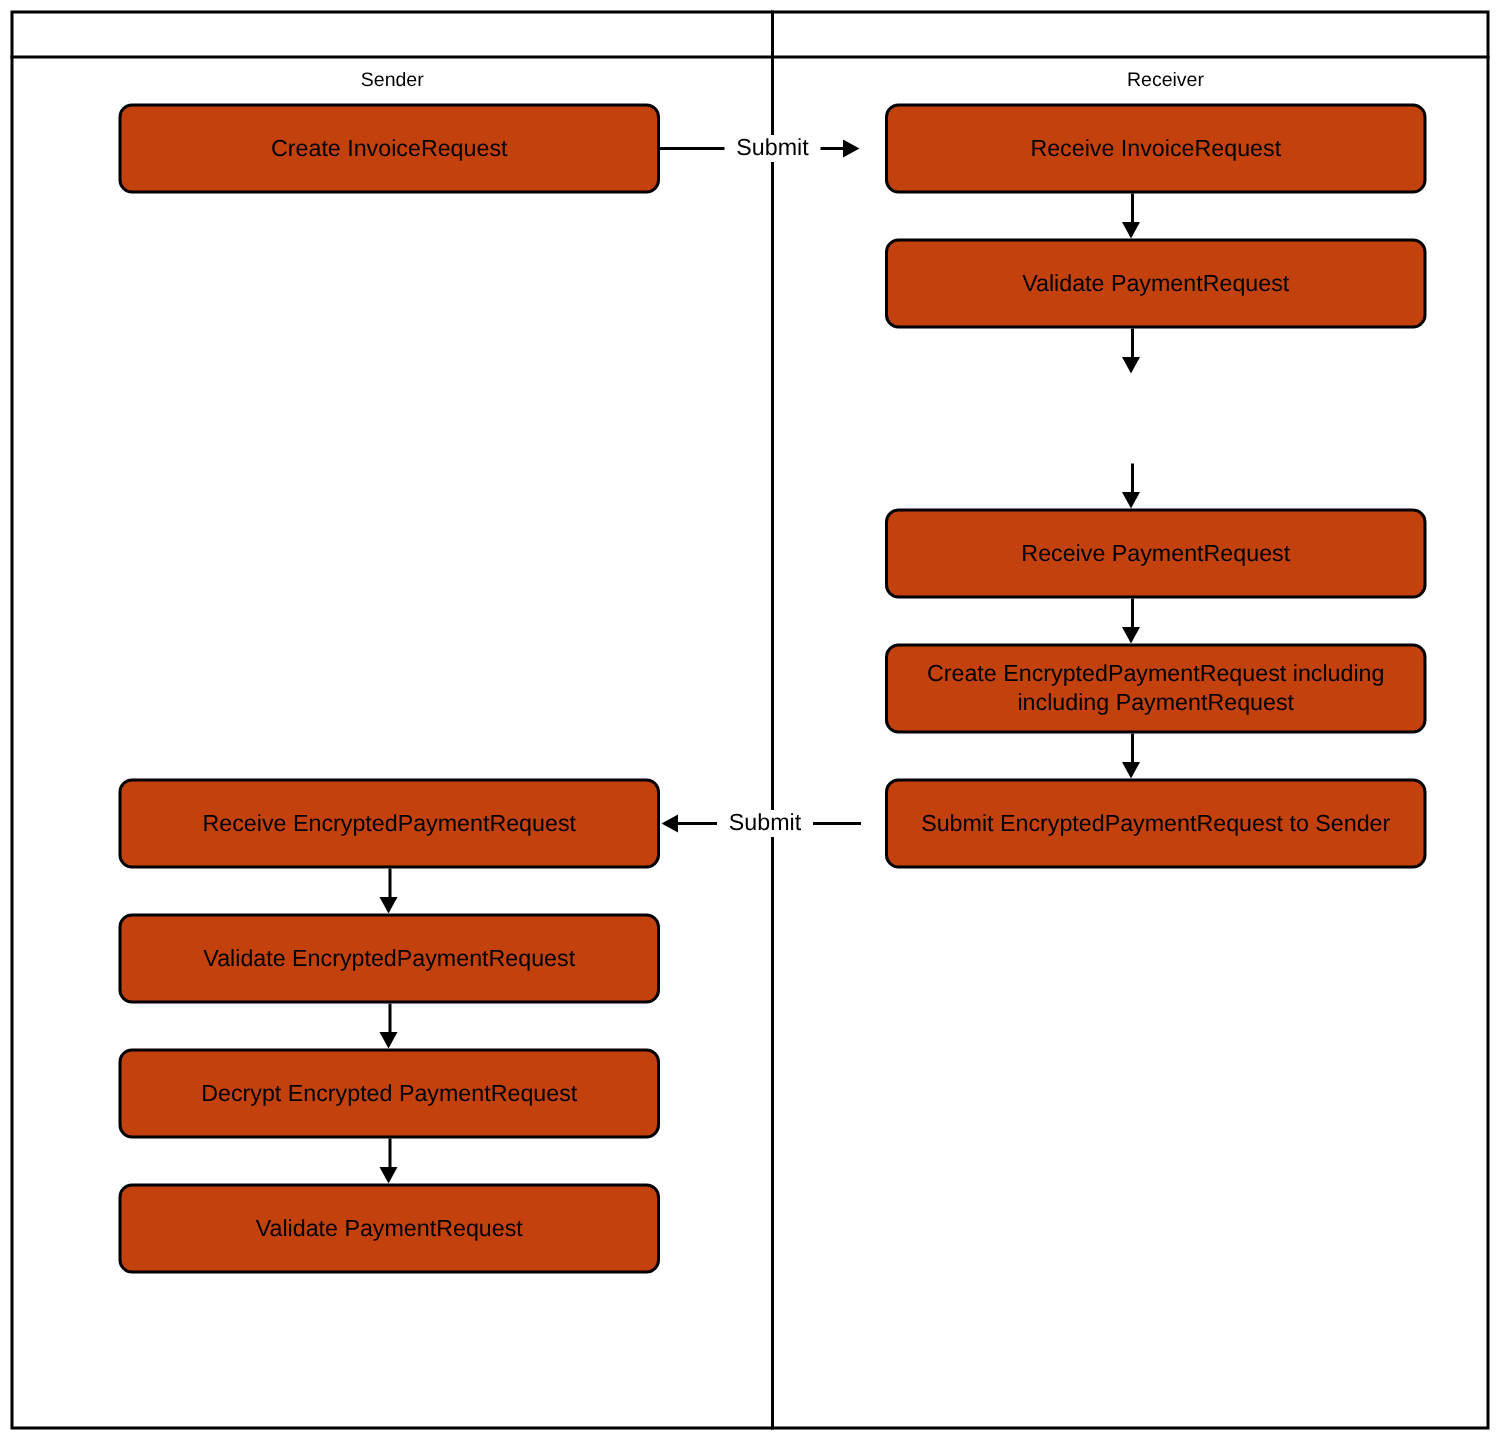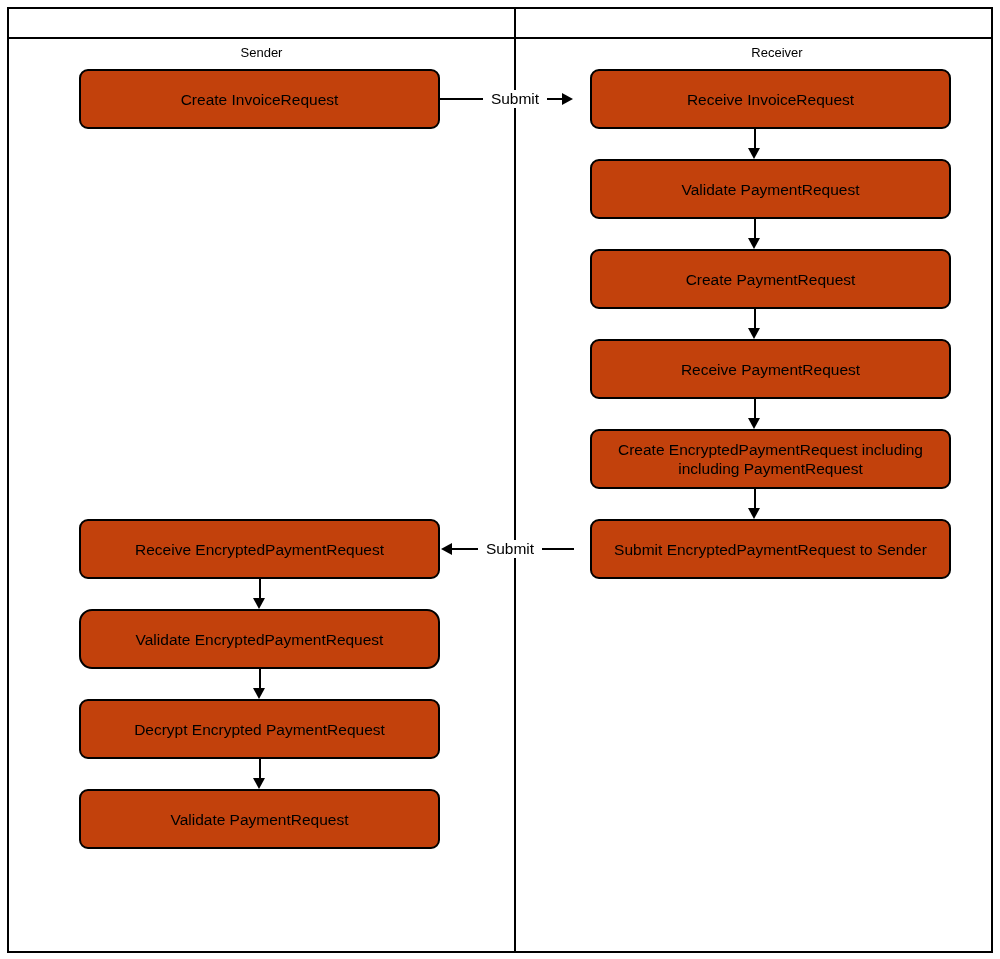--- a/index.html
+++ b/index.html
@@ -140,33 +140,32 @@
   <div class="lane-header-rule"></div>
   <div class="lane-divider"></div>
 
   <div class="lane-title sender">Sender</div>
   <div class="lane-title receiver">Receiver</div>
 
   <div class="node col-right" style="top:69px;">Receive InvoiceRequest</div>
 
   <div class="node col-right" style="top:159px;">Validate PaymentRequest</div>
 
-  <div class="node col-right" style="top:249px;">Create PaymentRequest</div>
 
   <div class="node col-right" style="top:339px;">Receive PaymentRequest</div>
 
   <div class="node col-right" style="top:429px;">Create EncryptedPaymentRequest including including PaymentRequest</div>
 
   <div class="node col-right" style="top:519px;text-align:center;">Submit EncryptedPaymentRequest to Sender</div>
 
   <div class="node col-left" style="top:69px;">Create InvoiceRequest</div>
 
   <div class="node col-left" style="top:519px;">Receive EncryptedPaymentRequest</div>
 
-  <div class="node col-left" style="top:609px;border-radius:13px;">Validate EncryptedPaymentRequest</div>
+  <div class="node col-left" style="top:609px;">Validate EncryptedPaymentRequest</div>
 
   <div class="node col-left" style="top:789px;">Validate PaymentRequest</div>
 
   <div class="node col-left" style="top:699px;">Decrypt Encrypted PaymentRequest</div>
 
   <div class="v-conn" style="left:754px; top:129px; height:21px;"></div>
   <div class="v-head" style="left:748px; top:148px;"></div>
 
   <div class="v-conn" style="left:754px; top:219px; height:21px;"></div>
   <div class="v-head" style="left:748px; top:238px;"></div>

